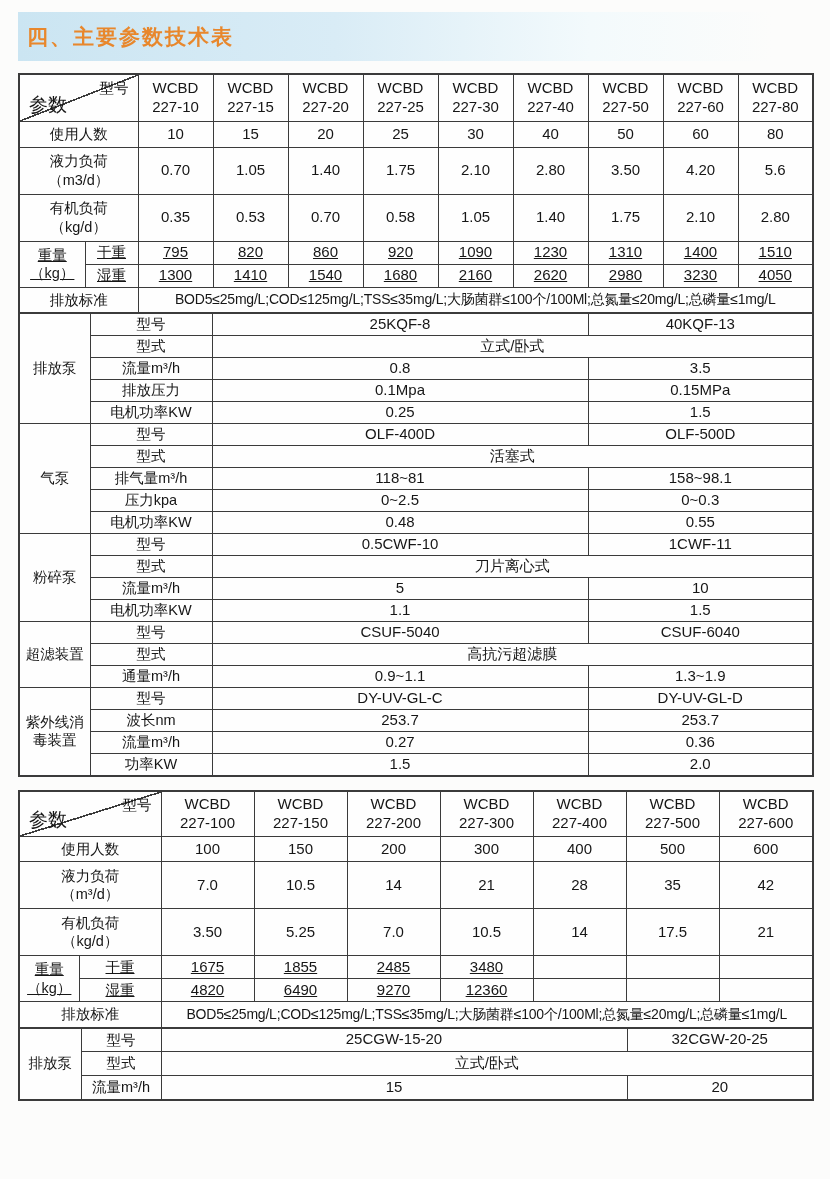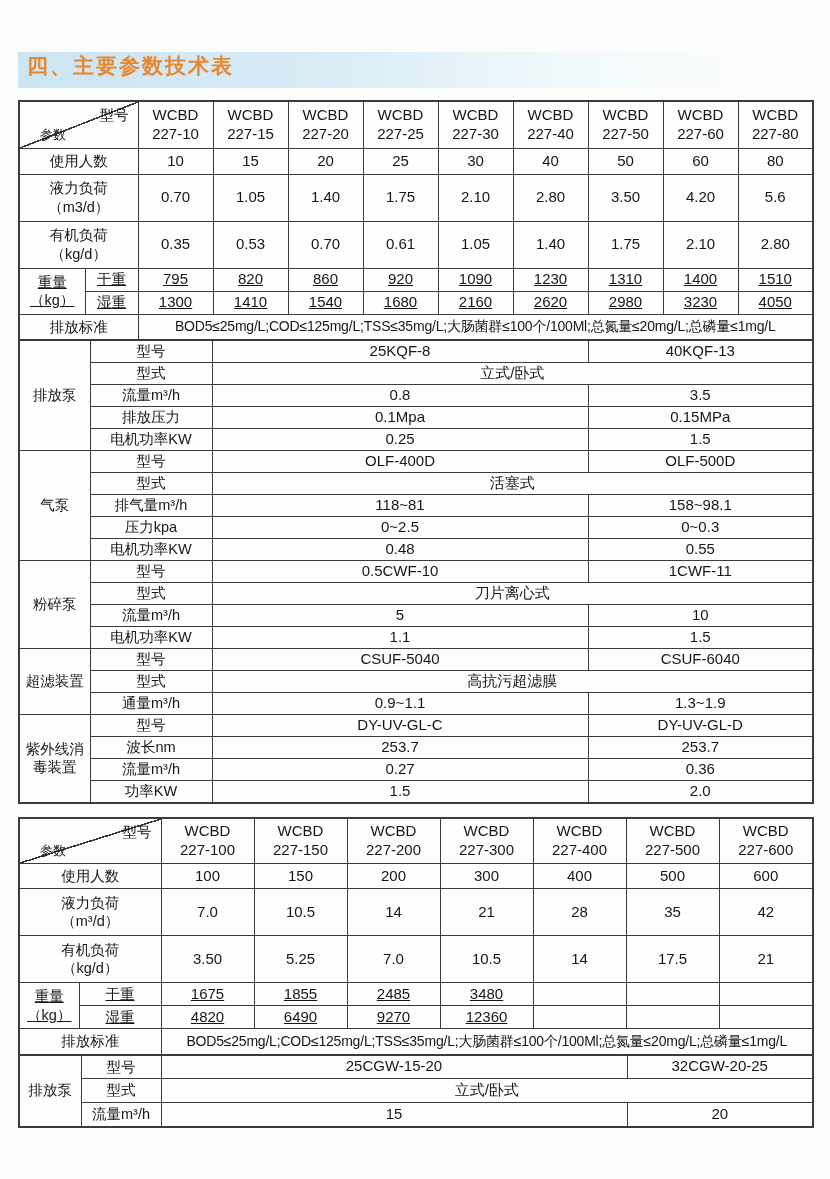--- a/index.html
+++ b/index.html
@@ -2,40 +2,39 @@
 <html><head>
 <meta charset="utf-8">
 <style>
   html,body{margin:0;padding:0;}
   body{
     width:830px;min-height:1179px;background:#fcfcfb;
     font-family:"Liberation Sans","DejaVu Sans",sans-serif;color:#161616;
   }
   .wrap{padding:12px 18px 20px 18px;}
   .titlebar{
-    height:36px;display:flex;align-items:flex-start;margin-bottom:12px;
+    height:49px;display:flex;align-items:center;margin-bottom:12px;
     background:linear-gradient(90deg,#cbe5f2 0%,#d9ecf6 40%,#f3fafc 72%,#fcfcfb 95%);
-    margin-top:40px;
   }
   .titlebar .ttl{font-size:21px;font-weight:bold;color:#e8872c;padding-left:9px;letter-spacing:2px;}
   table{border-collapse:collapse;table-layout:fixed;width:794px;background:#fefefe;}
   .t{border:2px solid #3b3b3b;}
   .stack{margin-top:-2px;}
   .gap{height:13px;}
   td{border:1px solid #3b3b3b;text-align:center;vertical-align:middle;font-size:15px;padding:1px 2px;overflow:hidden;line-height:1.25;}
   tr.r47{height:47px;} tr.r46{height:46px;} tr.r26{height:26px;} tr.r25{height:25px;}
   tr.r23{height:23px;text-decoration:underline;} tr.r22{height:22px;} tr.r24{height:24px;}
   .small{font-size:14px;letter-spacing:-0.2px;}
   .lbl{font-size:14.5px;}
   .diag{
     position:relative;padding:0;
     background:linear-gradient(to bottom right,transparent calc(50% - 0.8px),#3b3b3b calc(50% - 0.8px),#3b3b3b calc(50% + 0.8px),transparent calc(50% + 0.8px));
   }
   .diag .tr-lab{position:absolute;top:4px;right:9px;font-size:14.5px;}
-  .diag .bl-lab{position:absolute;bottom:4px;left:20px;font-size:13px;}
+  .diag .bl-lab{position:absolute;bottom:4px;left:9px;font-size:19px;}
 </style>
 </head>
 <body>
 
 <div class="wrap">
 
   <div class="titlebar">
     <span class="ttl">四、主要参数技术表</span>
   </div>
 
@@ -124,21 +123,21 @@
       <td>5.6</td>
     </tr>
     <tr class="r47">
       <td colspan="2" class="lbl">
             <div>有机负荷</div>
             <div>（kg/d）</div>
           </td>
       <td>0.35</td>
       <td>0.53</td>
       <td>0.70</td>
-      <td>0.61</td>
+      <td>0.58</td>
       <td>1.05</td>
       <td>1.40</td>
       <td>1.75</td>
       <td>2.10</td>
       <td>2.80</td>
     </tr>
     <tr class="r23">
       <td rowspan="2" class="lbl">
             <div>重量</div>
             <div>（kg）</div>

